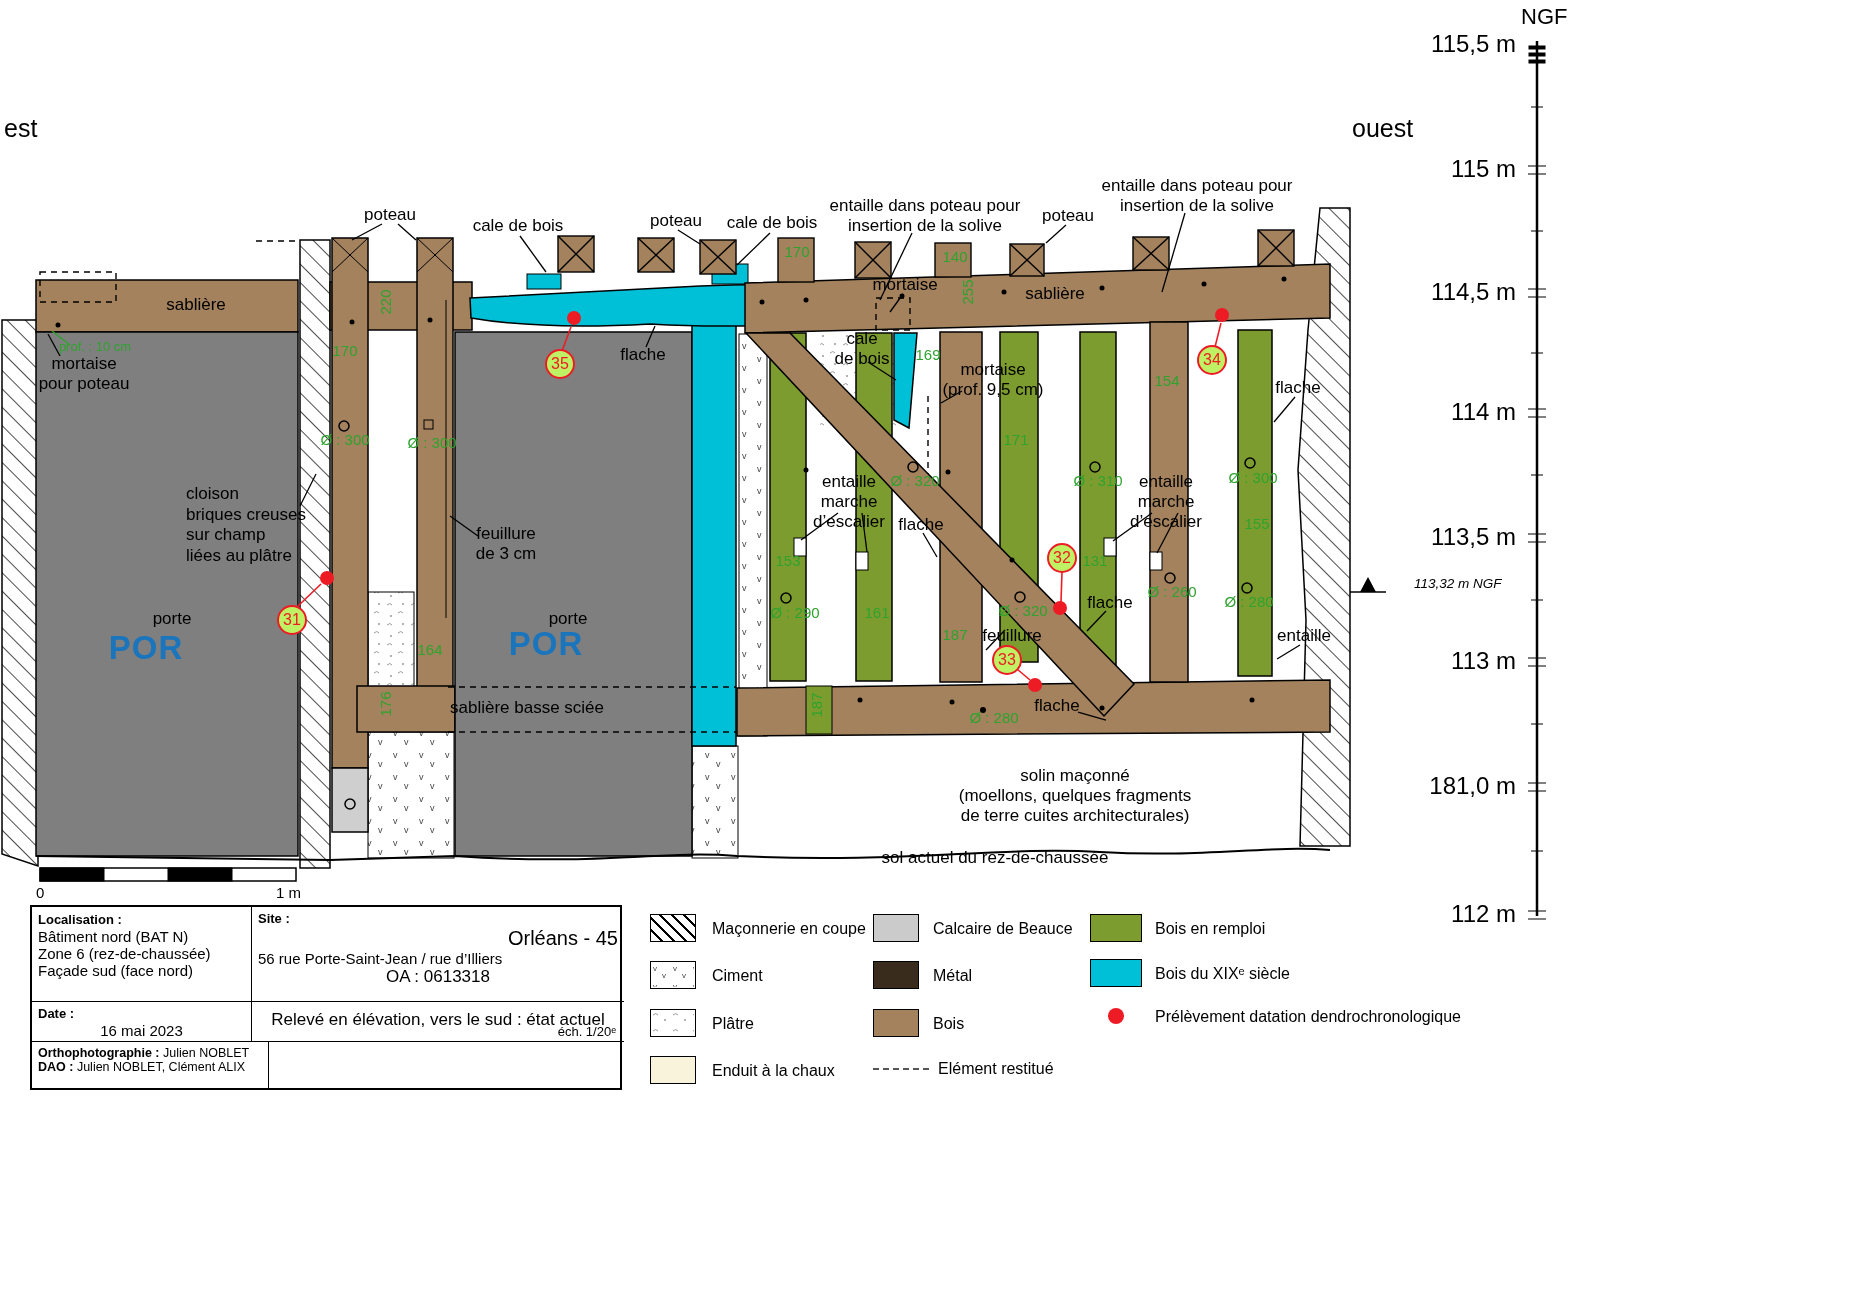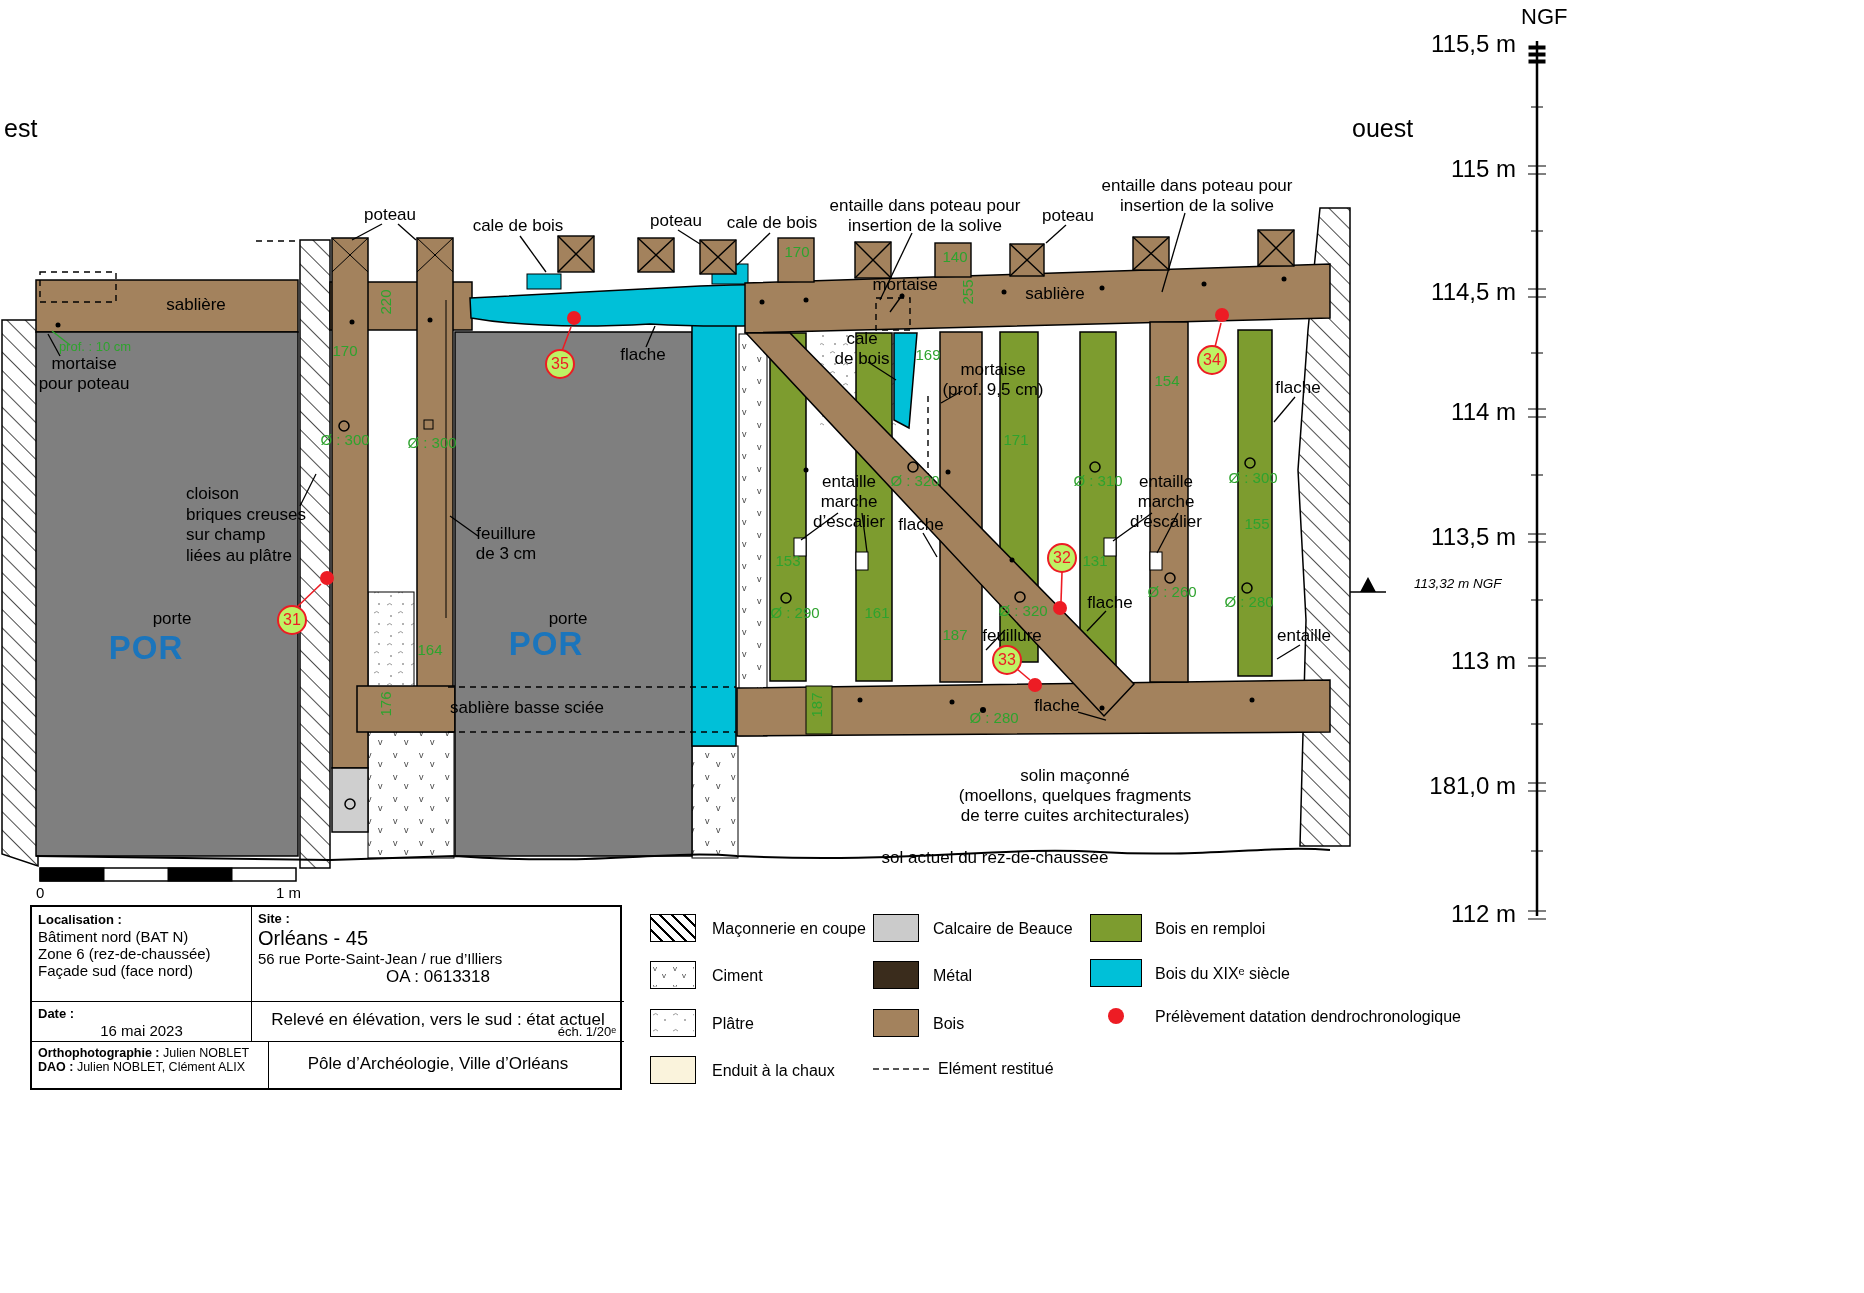--- a/index.html
+++ b/index.html
@@ -420,34 +420,31 @@
 
 <div class="tb">
   <div class="cell" style="position:absolute;left:0;top:0;width:220px;height:95px;border-right:1.5px solid #000;border-bottom:1.5px solid #000;padding:3px 6px">
     <span class="tb-label">Localisation :</span>
     <div class="tb-line">Bâtiment nord (BAT N)</div>
     <div class="tb-line">Zone 6 (rez-de-chaussée)</div>
     <div class="tb-line">Façade sud (face nord)</div>
   </div>
   <div class="cell" style="position:absolute;left:220px;top:0;width:372px;height:95px;border-bottom:1.5px solid #000;padding:2px 6px">
     <span class="tb-label">Site :</span>
-    <div style="text-align:left;font-size:20px">Orléans - 45</div>
+    <div style="text-align:right;font-size:20px">Orléans - 45</div>
     <div style="text-align:left;font-size:15px">56 rue Porte-Saint-Jean / rue d’Illiers</div>
     <div style="text-align:center;font-size:17px">OA : 0613318</div>
   </div>
   <div class="cell" style="position:absolute;left:0;top:95px;width:220px;height:40px;border-right:1.5px solid #000;border-bottom:1.5px solid #000;padding:2px 6px">
     <span class="tb-label">Date :</span>
     <div class="tb-line" style="text-align:center">16 mai 2023</div>
   </div>
   <div class="cell" style="position:absolute;left:220px;top:95px;width:372px;height:40px;border-bottom:1.5px solid #000;padding:2px 6px">
     <div style="text-align:center;font-size:17px;margin-top:6px">Relevé en élévation, vers le sud : état actuel</div>
     <div style="position:absolute;right:8px;bottom:2px;font-size:13px">éch.  1/20ᵉ</div>
   </div>
   <div class="cell" style="position:absolute;left:0;top:135px;width:237px;height:48px;border-right:1.5px solid #000;padding:4px 6px;font-size:12.5px">
     <div><span class="tb-label" style="font-size:12.5px">Orthophotographie :</span> <span>Julien NOBLET</span></div>
     <div><span class="tb-label" style="font-size:12.5px">DAO :</span> <span>Julien NOBLET, Clément ALIX</span></div>
   </div>
-  <div class="cell" style="position:absolute;left:220px;top:135px;width:372px;height:48px;padding:4px 6px">
-    <div style="text-align:center;font-size:17px;margin-top:8px">Pôle d’Archéologie, Ville d’Orléans</div>
-  </div>
 </div>
 
 </div>
 
 </body></html>

